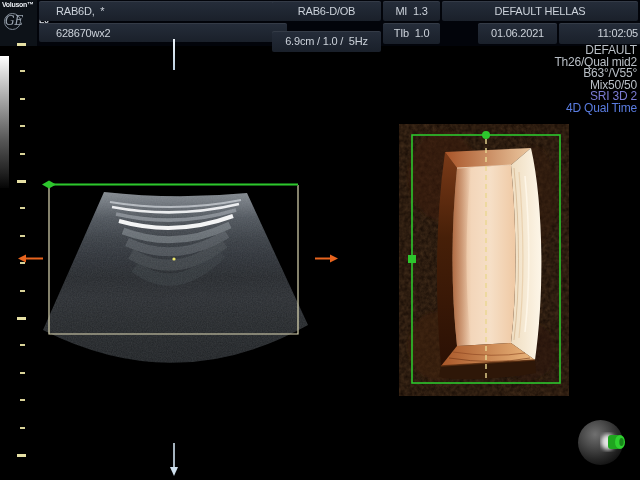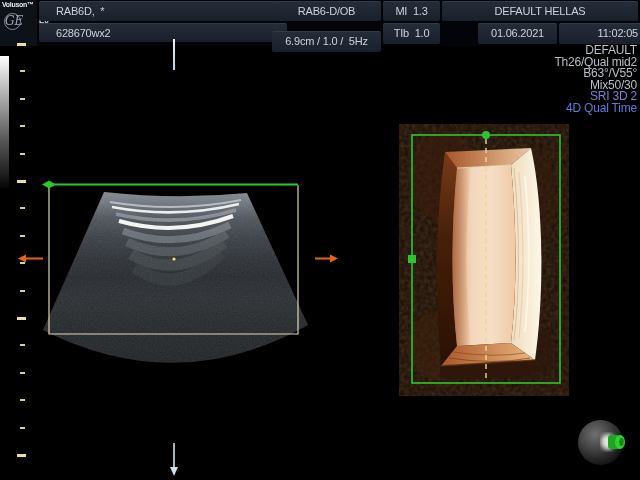--- a/index.html
+++ b/index.html
@@ -59,21 +59,21 @@
     <div class="cell c-center" style="left:272px;top:23px;width:109px;height:21px;margin-top:8px;">6.9cm / 1.0 /  5Hz</div>
     <div class="cell c-center" style="left:383px;top:23px;width:57px;height:21px;">TIb  1.0</div>
     <div class="cell c-center" style="left:478px;top:23px;width:79px;height:21px;">01.06.2021</div>
     <div class="cell c-right" style="left:559px;top:23px;width:79px;height:21px;">11:02:05</div>
   </div>
 
   <div class="settings">
     <div>DEFAULT</div>
     <div>Th26/Qual mid2</div>
     <div>B63°/V55°</div>
-    <div>Mix50/30</div>
+    <div>Mix50/50</div>
     <div style="color:#7c7cd4;">SRI 3D 2</div>
     <div style="color:#5a7ce0;">4D Qual Time</div>
   </div>
 
   <div class="graybar"></div>
   <div class="ruler" id="ruler">
       <div class="tick major" style="top: 43px;"></div>
       <div class="tick minor" style="top: 70px;"></div>
       <div class="tick minor" style="top: 98px;"></div>
       <div class="tick minor" style="top: 125px;"></div>

